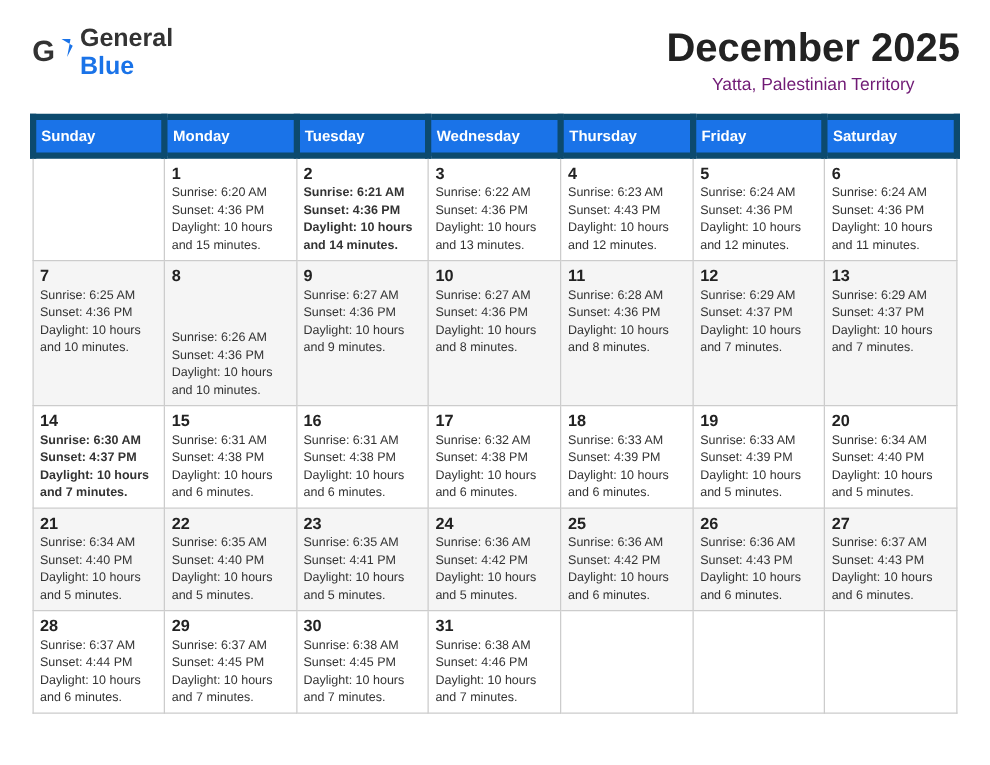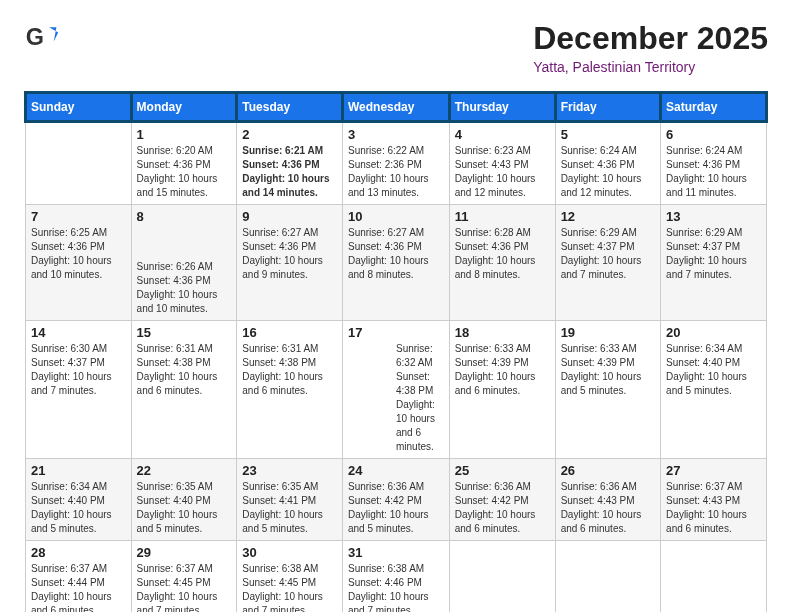--- a/index.html
+++ b/index.html
@@ -28,21 +28,21 @@
       line-height: 1.1;
     }
     .logo-general { color: #333; }
     .logo-blue { color: #1a73e8; }
     .logo-icon {
       width: 36px;
       height: 36px;
       margin-right: 4px;
     }
     .title-block {
-      text-align: left;
+      text-align: center;
     }
     .month-title {
       font-size: 32px;
       font-weight: bold;
       color: #222;
     }
     .location {
       font-size: 14px;
       color: #701a75;
       margin-top: 2px;
@@ -52,21 +52,21 @@
       border-collapse: collapse;
       font-size: 10.5px;
     }
     .calendar th {
       background: #1a73e8;
       color: #fff;
       padding: 6px 4px;
       text-align: left;
       font-size: 12px;
       font-weight: 600;
-      border: 3px solid #0c4a6e;
+      border: 5px solid #0c4a6e;
     }
     .calendar td {
       vertical-align: top;
       padding: 4px 5px;
       border: 1px solid #ccc;
       width: 107px;
       min-height: 80px;
     }
     .calendar tr:nth-child(even) td {
       background: #f5f5f5;
@@ -92,20 +92,24 @@
   </style>
 </head>
 <body>
 
 <div class="header">
   <div class="logo">
     <svg class="logo-icon" viewBox="0 0 40 40" xmlns="http://www.w3.org/2000/svg">
       <text x="2" y="28" font-size="26" font-weight="bold" fill="#333">G</text>
       <polygon points="28,8 38,14 33,24 36,8" fill="#1a73e8"></polygon>
     </svg>
+    <div class="logo-text">
+      <span class="logo-general">General</span>
+      <span class="logo-blue">Blue</span>
+    </div>
   </div>
   <div class="title-block">
     <div class="month-title">December 2025</div>
     <div class="location">Yatta, Palestinian Territory</div>
   </div>
 </div>
 
 <table class="calendar">
   <thead>
     <tr>
@@ -131,21 +135,21 @@
         <td>
           <span class="day-number">2</span>
           <div class="day-info" style="white-space: pre-line; font-weight: bold;">Sunrise: 6:21 AM
 Sunset: 4:36 PM
 Daylight: 10 hours
 and 14 minutes.</div>
         </td>
         <td>
           <span class="day-number">3</span>
           <div class="day-info" style="white-space: pre-line;">Sunrise: 6:22 AM
-Sunset: 2:36 PM
+Sunset: 4:36 PM
 Daylight: 10 hours
 and 13 minutes.</div>
         </td>
         <td>
           <span class="day-number">4</span>
           <div class="day-info" style="white-space: pre-line;">Sunrise: 6:23 AM
 Sunset: 4:43 PM
 Daylight: 10 hours
 and 12 minutes.</div>
         </td>
@@ -211,42 +215,42 @@
           <span class="day-number">13</span>
           <div class="day-info" style="white-space: pre-line;">Sunrise: 6:29 AM
 Sunset: 4:37 PM
 Daylight: 10 hours
 and 7 minutes.</div>
         </td>
       </tr>
       <tr>
         <td>
           <span class="day-number">14</span>
-          <div class="day-info" style="white-space: pre-line;">Sunrise: 6:30 AM
+          <div class="day-info" style="white-space: pre-line; font-weight: bold;">Sunrise: 6:30 AM
 Sunset: 4:37 PM
 Daylight: 10 hours
 and 7 minutes.</div>
         </td>
         <td>
           <span class="day-number">15</span>
           <div class="day-info" style="white-space: pre-line;">Sunrise: 6:31 AM
 Sunset: 4:38 PM
 Daylight: 10 hours
 and 6 minutes.</div>
         </td>
         <td>
           <span class="day-number">16</span>
           <div class="day-info" style="white-space: pre-line;">Sunrise: 6:31 AM
 Sunset: 4:38 PM
 Daylight: 10 hours
 and 6 minutes.</div>
         </td>
         <td>
           <span class="day-number">17</span>
-          <div class="day-info" style="white-space: pre-line; margin-left: 48px;">Sunrise: 6:32 AM
+          <div class="day-info" style="white-space: pre-line;">Sunrise: 6:32 AM
 Sunset: 4:38 PM
 Daylight: 10 hours
 and 6 minutes.</div>
         </td>
         <td>
           <span class="day-number">18</span>
           <div class="day-info" style="white-space: pre-line;">Sunrise: 6:33 AM
 Sunset: 4:39 PM
 Daylight: 10 hours
 and 6 minutes.</div>

